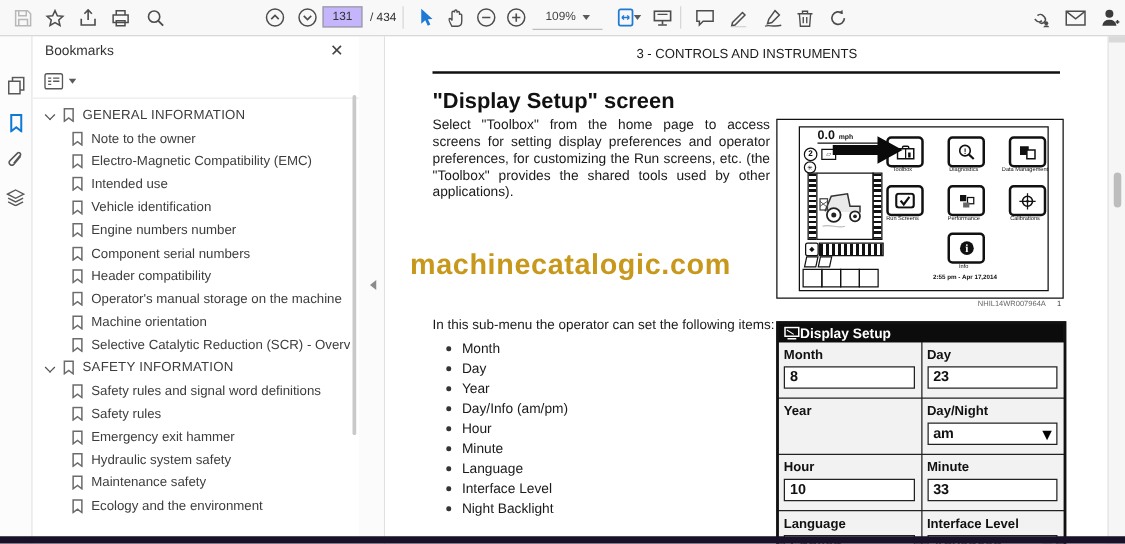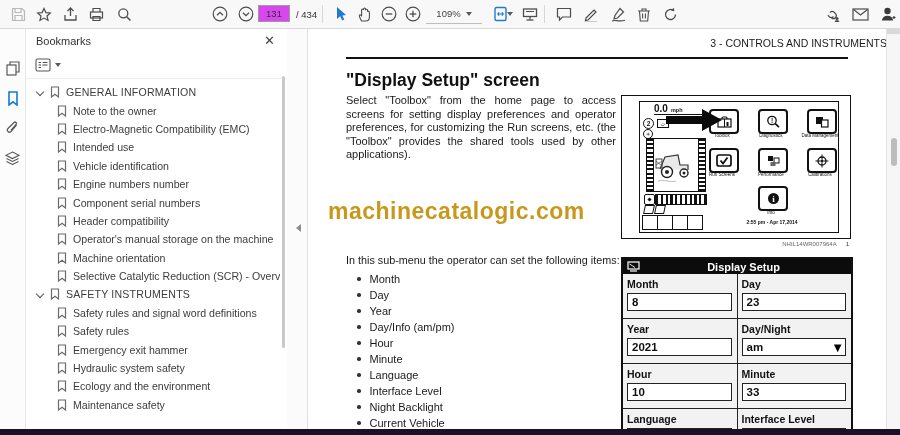--- a/index.html
+++ b/index.html
@@ -5,21 +5,21 @@
   html,body{margin:0;padding:0}
   body{width:900px;height:435px;position:relative;overflow:hidden;background:#fff;
        font-family:"Liberation Sans",sans-serif;color:#222}
   
   .toolbar{position:absolute;left:0;top:0;width:900px;height:28px;background:#f8f8f8;
            border-bottom:1px solid #d8d8d8;z-index:10}
   .ticon{position:absolute;top:0;height:28px;width:24px;display:flex;align-items:center;
          justify-content:center;color:#4d4d4d;cursor:pointer}
   .tdiv{position:absolute;top:5px;width:1px;height:18px;background:#d7d7d7}
   .page-input{position:absolute;left:258px;top:5px;width:30px;height:15px;border:1px solid #9c9c9c;
-              background:#d946ef;font:9.5px "Liberation Sans",sans-serif;text-align:center;color:#333;padding:0}
+              background:#c4b5fd;font:9.5px "Liberation Sans",sans-serif;text-align:center;color:#333;padding:0}
   .page-total{position:absolute;left:296px;top:9px;font-size:9.5px;color:#333}
   .zoom-box{position:absolute;left:426px;top:4px;width:56px;height:19px;display:flex;align-items:center;
             justify-content:center;gap:5px;border-bottom:1px solid #bdbdbd;color:#444;font-size:9.5px}
   .caret{width:0;height:0;border-left:3.5px solid transparent;border-right:3.5px solid transparent;
          border-top:4px solid #5a5a5a;display:inline-block}
   
   .rail{position:absolute;left:0;top:28px;width:25px;height:407px;background:#fcfcfc;
         border-right:1px solid #e6e6e6;z-index:5}
   .rail .ricon{position:absolute;left:0;width:25px;height:24px;display:flex;align-items:center;
         justify-content:center;cursor:pointer}
@@ -39,21 +39,21 @@
         border-right:1.4px solid #555;border-bottom:1.4px solid #555;transform:rotate(45deg)}
   .bmk{flex:0 0 auto;margin-right:6px;display:flex}
   .bm-scroll{position:absolute;right:2px;top:48px;width:3px;height:272px;background:#c9c9c9;border-radius:2px}
   
   .gutter{position:absolute;left:287px;top:28px;width:20px;height:407px;background:#fbfbfb;z-index:3}
   .collapse{position:absolute;left:9px;top:196px;width:0;height:0;border-top:4px solid transparent;
             border-bottom:4px solid transparent;border-right:5px solid #8b8b8b;cursor:pointer}
   
   .page{position:absolute;left:307px;top:28px;width:579px;height:407px;background:#fff;
         border-left:1px solid #e0e0e0;overflow:hidden;z-index:2}
-  .doc-head{position:absolute;left:0;top:9px;width:100%;text-align:right;font-size:10.5px;color:#1a1a1a}
+  .doc-head{position:absolute;left:0;top:9px;width:100%;text-align:center;font-size:10.5px;color:#1a1a1a}
   .doc-rule{position:absolute;left:38px;right:39px;top:29px;height:2px;background:#111}
   .doc-title{position:absolute;left:38px;top:42px;font-size:17.5px;font-weight:bold;color:#111}
   .doc-intro{position:absolute;left:38px;top:66px;width:270px;font-size:11px;line-height:13.5px;
              text-align:justify;color:#1a1a1a}
   .watermark{position:absolute;left:20px;top:170px;font-size:23px;font-weight:bold;color:#c8981d;letter-spacing:.5px}
   .doc-sub{position:absolute;left:38px;top:226px;font-size:10.8px;color:#1a1a1a}
   .bullets{position:absolute;left:49px;top:243px}
   .bullet-row{height:16px;display:flex;align-items:center;font-size:11px;color:#1a1a1a}
   .bullet-row .dot{width:3.5px;height:3.5px;border-radius:50%;background:#333;margin-right:9px;flex:0 0 auto}
   
@@ -82,21 +82,21 @@
   .fig-lbl{position:absolute;width:44px;text-align:center;font-size:4.5px;line-height:5px;color:#111}
   .big-arrow{position:absolute;left:26px;top:5px}
   .timestamp{position:absolute;left:68px;top:117px;width:128px;text-align:center;font-size:5px;
              font-weight:bold;color:#111}
   .fig-cap{position:absolute;left:313px;top:213px;width:228px;text-align:right;font-size:6px;color:#666}
   .fig-cap .num{margin-left:9px;color:#333}
   
   .setup-panel{position:absolute;left:313px;top:229px;width:228px;height:178px;border:2px solid #111;
                overflow:hidden;background:#222}
   .setup-header{height:15px;background:#0c0c0c;color:#fff;display:flex;align-items:center;padding:0 4px}
-  .setup-header .stitle{flex:1;text-align:center;font-size:11px;font-weight:bold}
+  .setup-header .stitle{flex:1;text-align:left;font-size:11px;font-weight:bold}
   .setup-grid{display:grid;grid-template-columns:1fr 1fr;gap:1px;background:#222}
   .setup-cell{background:#f2f2f2;padding:2px 5px 7px 4px}
   .setup-label{font-weight:bold;font-size:10.5px;color:#111;padding:2px 0 3px}
   .setup-input{height:16px;background:#fff;border:1.5px solid #222;display:flex;align-items:center;
                padding-left:4px;font-weight:bold;font-size:11.5px;color:#111}
   .setup-input .arrow{margin-left:auto;font-size:13px;line-height:1;color:#000;padding-right:1px}
   
   .vtrack{position:absolute;left:886px;top:28px;width:14px;height:407px;background:#f6f6f6;
           border-left:1px solid #e3e3e3;z-index:6}
   .vtrack .top-cap{position:absolute;left:0;top:0;width:14px;height:6px;background:#d9d9d9}
@@ -384,21 +384,21 @@
         </span>
         <span>Selective Catalytic Reduction (SCR) - Overview</span>
       </div>
       <div class="bm-row section">
         <span class="chev"></span>
         <span class="bmk">
           <svg width="10" height="12" viewBox="0 0 10 12">
             <path d="M1.5 1 h7 v10 L5 8.3 1.5 11 Z" fill="none" stroke="#6b6b6b" stroke-width="1.2"></path>
           </svg>
         </span>
-        <span>SAFETY INSTRUMENTS</span>
+        <span>SAFETY INFORMATION</span>
       </div>
       <div class="bm-row item">
         <span class="bmk">
           <svg width="10" height="12" viewBox="0 0 10 12">
             <path d="M1.5 1 h7 v10 L5 8.3 1.5 11 Z" fill="none" stroke="#6b6b6b" stroke-width="1.2"></path>
           </svg>
         </span>
         <span>Safety rules and signal word definitions</span>
       </div>
       <div class="bm-row item">
@@ -424,29 +424,29 @@
           </svg>
         </span>
         <span>Hydraulic system safety</span>
       </div>
       <div class="bm-row item">
         <span class="bmk">
           <svg width="10" height="12" viewBox="0 0 10 12">
             <path d="M1.5 1 h7 v10 L5 8.3 1.5 11 Z" fill="none" stroke="#6b6b6b" stroke-width="1.2"></path>
           </svg>
         </span>
+        <span>Maintenance safety</span>
+      </div>
+      <div class="bm-row item">
+        <span class="bmk">
+          <svg width="10" height="12" viewBox="0 0 10 12">
+            <path d="M1.5 1 h7 v10 L5 8.3 1.5 11 Z" fill="none" stroke="#6b6b6b" stroke-width="1.2"></path>
+          </svg>
+        </span>
         <span>Ecology and the environment</span>
-      </div>
-      <div class="bm-row item">
-        <span class="bmk">
-          <svg width="10" height="12" viewBox="0 0 10 12">
-            <path d="M1.5 1 h7 v10 L5 8.3 1.5 11 Z" fill="none" stroke="#6b6b6b" stroke-width="1.2"></path>
-          </svg>
-        </span>
-        <span>Maintenance safety</span>
       </div>
     </div>
   <div class="bm-scroll"></div>
 </div>
 
 <div class="gutter">
   <span class="collapse"></span>
 </div>
 
 <div class="page">
@@ -485,24 +485,20 @@
         <span class="dot"></span>
         <span>Language</span>
       </div>
       <div class="bullet-row">
         <span class="dot"></span>
         <span>Interface Level</span>
       </div>
       <div class="bullet-row">
         <span class="dot"></span>
         <span>Night Backlight</span>
-      </div>
-      <div class="bullet-row">
-        <span class="dot"></span>
-        <span>Current Vehicle</span>
       </div>
     </div>
 
   <div class="figure">
     <div class="screen">
       <div class="speed">
         <span>0.0</span><span class="unit">mph</span>
       </div>
       <span class="gaug circ2">2</span>
       <span class="gaug gbox1">▱</span>
@@ -632,23 +628,20 @@
           </div>
         </div>
         <div class="setup-cell">
           <div class="setup-label">Day</div>
           <div class="setup-input">
             <span>23</span>
           </div>
         </div>
         <div class="setup-cell">
           <div class="setup-label">Year</div>
-          <div class="setup-input">
-            <span>2021</span>
-          </div>
         </div>
         <div class="setup-cell">
           <div class="setup-label">Day/Night</div>
           <div class="setup-input">
             <span>am</span>
             <span class="arrow">▼</span>
           </div>
         </div>
         <div class="setup-cell">
           <div class="setup-label">Hour</div>

